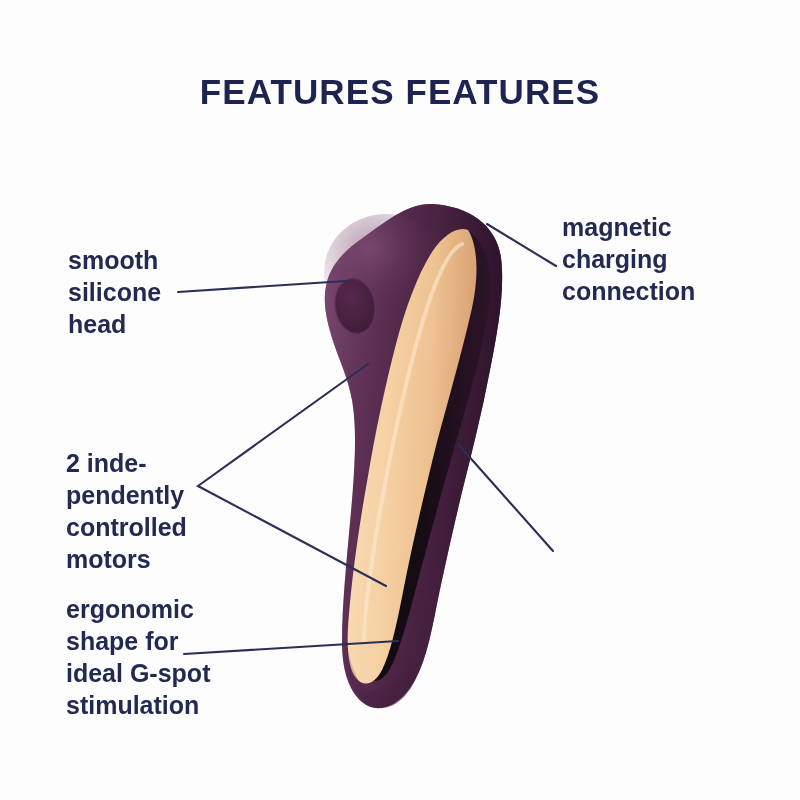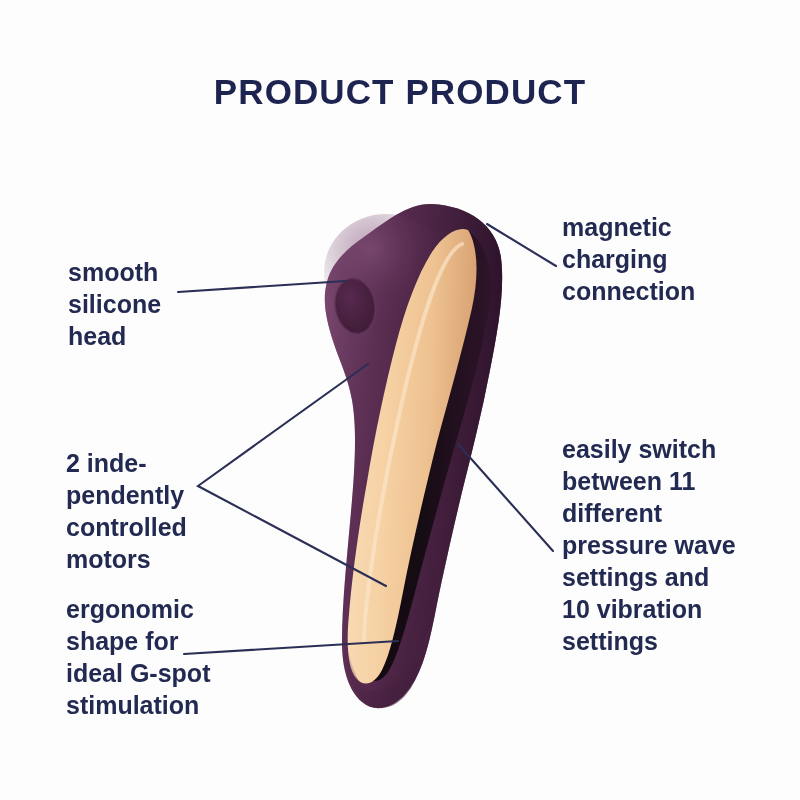--- a/index.html
+++ b/index.html
@@ -38,41 +38,41 @@
   
   .callout {
     position: absolute;
     color: #232a52;
     font-size: 25px;
     line-height: 32px;
     font-weight: 700;
     font-family: "Liberation Sans", sans-serif;
     white-space: pre-line;
   }
-  #callout-smooth-head      { left: 68px;  top: 256px; width: 190px; }
+  #callout-smooth-head      { left: 68px;  top: 244px; width: 190px; }
   #callout-motors           { left: 66px;  top: 447px; width: 205px; }
   #callout-ergonomic        { left: 66px;  top: 593px; width: 215px; }
   #callout-magnetic         { left: 562px; top: 211px; width: 225px; }
   #callout-settings         { left: 562px; top: 433px; width: 230px; }
 
   
   #artwork {
     position: absolute;
     left: 0;
     top: 0;
     width: 800px;
     height: 800px;
   }
 </style>
 </head>
 <body>
 
 <div id="stage">
 
-  <div id="page-title">PRODUCT PRODUCT</div>
+  <div id="page-title">FEATURES FEATURES</div>
 
   <svg id="artwork" viewBox="0 0 800 800">
     <defs>
 
       <linearGradient id="bodyGrad" x1="0.05" y1="0.15" x2="0.98" y2="0.85">
         <stop offset="0%" stop-color="#6a3a60"></stop>
         <stop offset="22%" stop-color="#5e3055"></stop>
         <stop offset="55%" stop-color="#582a4f"></stop>
         <stop offset="82%" stop-color="#4b2443"></stop>
         <stop offset="100%" stop-color="#42203c"></stop>
@@ -236,21 +236,14 @@
 
   <div class="callout" id="callout-ergonomic">ergonomic
 shape for
 ideal G-spot
 stimulation</div>
 
   <div class="callout" id="callout-magnetic">magnetic
 charging
 connection</div>
 
-  <div class="callout" id="callout-settings">easily switch
-between 11
-different
-pressure wave
-settings and
-10 vibration
-settings</div>
 
 </div>
 
 </body></html>

